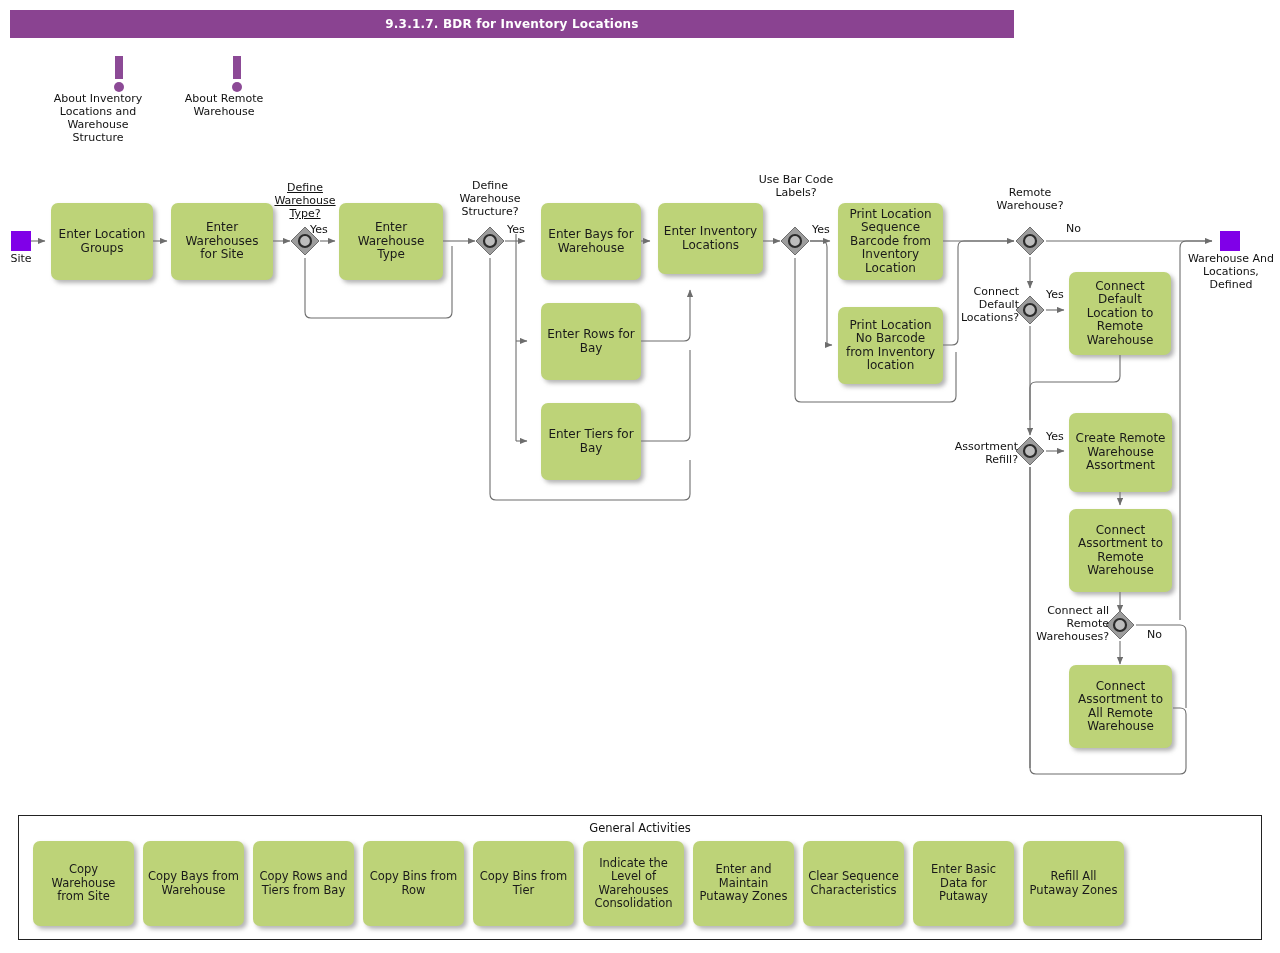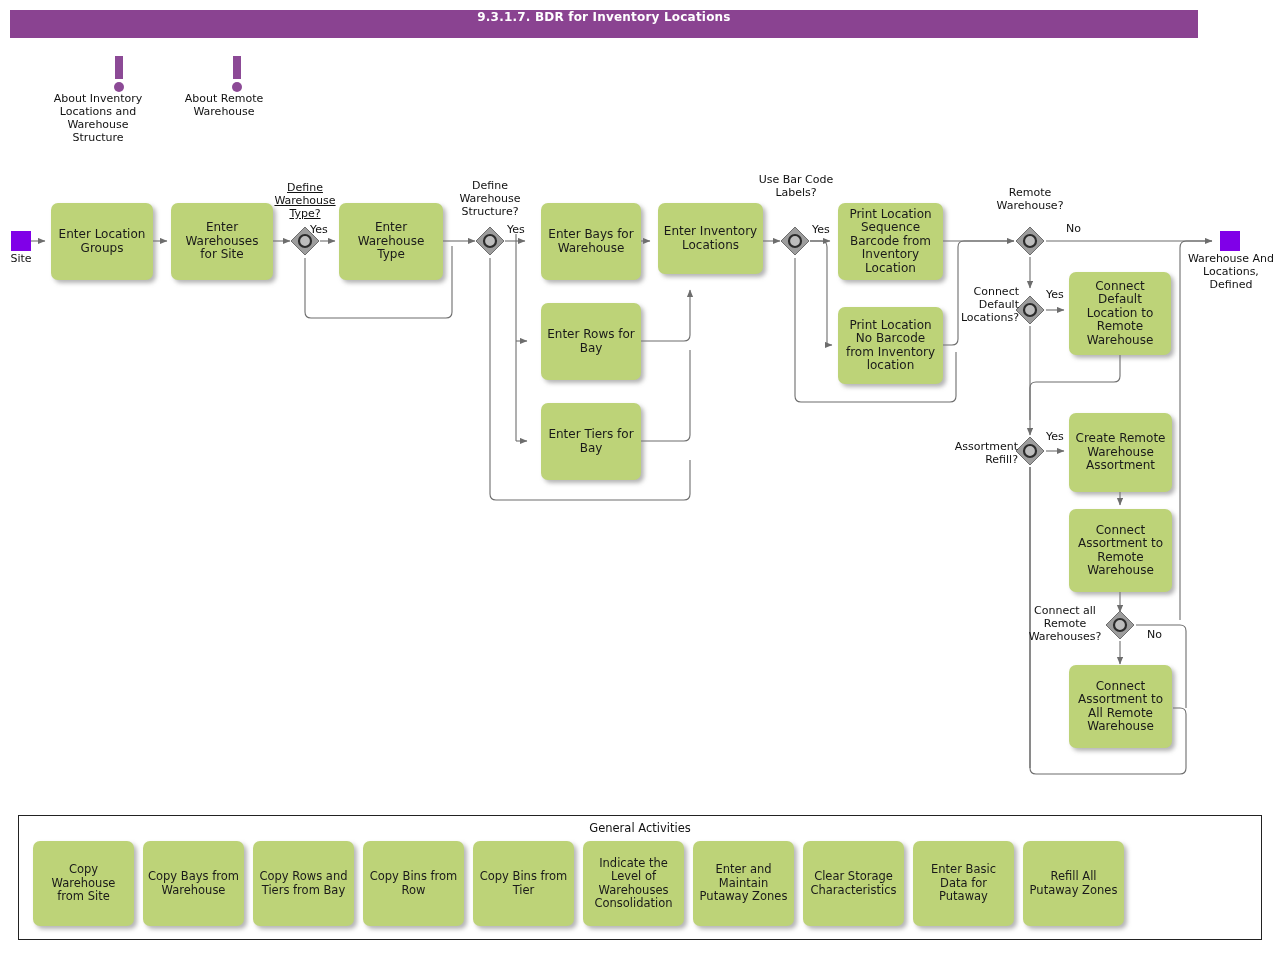--- a/index.html
+++ b/index.html
@@ -13,28 +13,28 @@
     height: 953px;
     position: relative;
     overflow: hidden;
   }
 
   
   #title-bar {
     position: absolute;
     left: 10px;
     top: 10px;
-    width: 1188px;
+    width: 1004px;
     height: 28px;
     background: #8a4391;
     color: #ffffff;
     font-size: 12px;
     font-weight: bold;
     display: flex;
-    align-items: flex-start;
+    align-items: center;
     justify-content: center;
     letter-spacing: .2px;
   }
 
   
   #canvas {
     position: absolute;
     left: 0;
     top: 0;
     width: 1280px;
@@ -355,32 +355,32 @@
   </div>
   <div class="gw-label" style="left:932px; top:440px; width:86px; text-align:right;">Assortment Refill?</div>
   <div class="flow-label" style="left:1046px; top:430px;">Yes</div>
 
   <div class="gateway" style="left:1105px; top:610px;">
     <svg width="30" height="30" viewBox="0 0 30 30">
       <polygon points="15,1 29,15 15,29 1,15" fill="#9d9d9d" stroke="#6d6d6d" stroke-width="1"></polygon>
       <circle cx="15" cy="15" r="6" fill="#bdbdbd" stroke="#2b2b2b" stroke-width="2.2"></circle>
     </svg>
   </div>
-  <div class="gw-label" style="left:1021px; top:604px; width:88px; ">Connect all Remote Warehouses?</div>
+  <div class="gw-label" style="left:1021px; top:604px; width:88px; text-align:right;">Connect all Remote Warehouses?</div>
   <div class="flow-label" style="left:1147px; top:628px;">No</div>
 
 </div>
 
 <div id="general-pool">
   <div id="general-pool-title">General Activities</div>
   <div class="ga-row">
     <div class="ga-box">Copy Warehouse from Site</div>
     <div class="ga-box">Copy Bays from Warehouse</div>
     <div class="ga-box">Copy Rows and Tiers from Bay</div>
     <div class="ga-box">Copy Bins from Row</div>
     <div class="ga-box">Copy Bins from Tier</div>
     <div class="ga-box">Indicate the Level of Warehouses Consolidation</div>
     <div class="ga-box">Enter and Maintain Putaway Zones</div>
-    <div class="ga-box">Clear Storage Characteristics</div>
+    <div class="ga-box">Clear Sequence Characteristics</div>
     <div class="ga-box">Enter Basic Data for Putaway</div>
     <div class="ga-box">Refill All Putaway Zones</div>
   </div>
 </div>
 
 </body></html>

